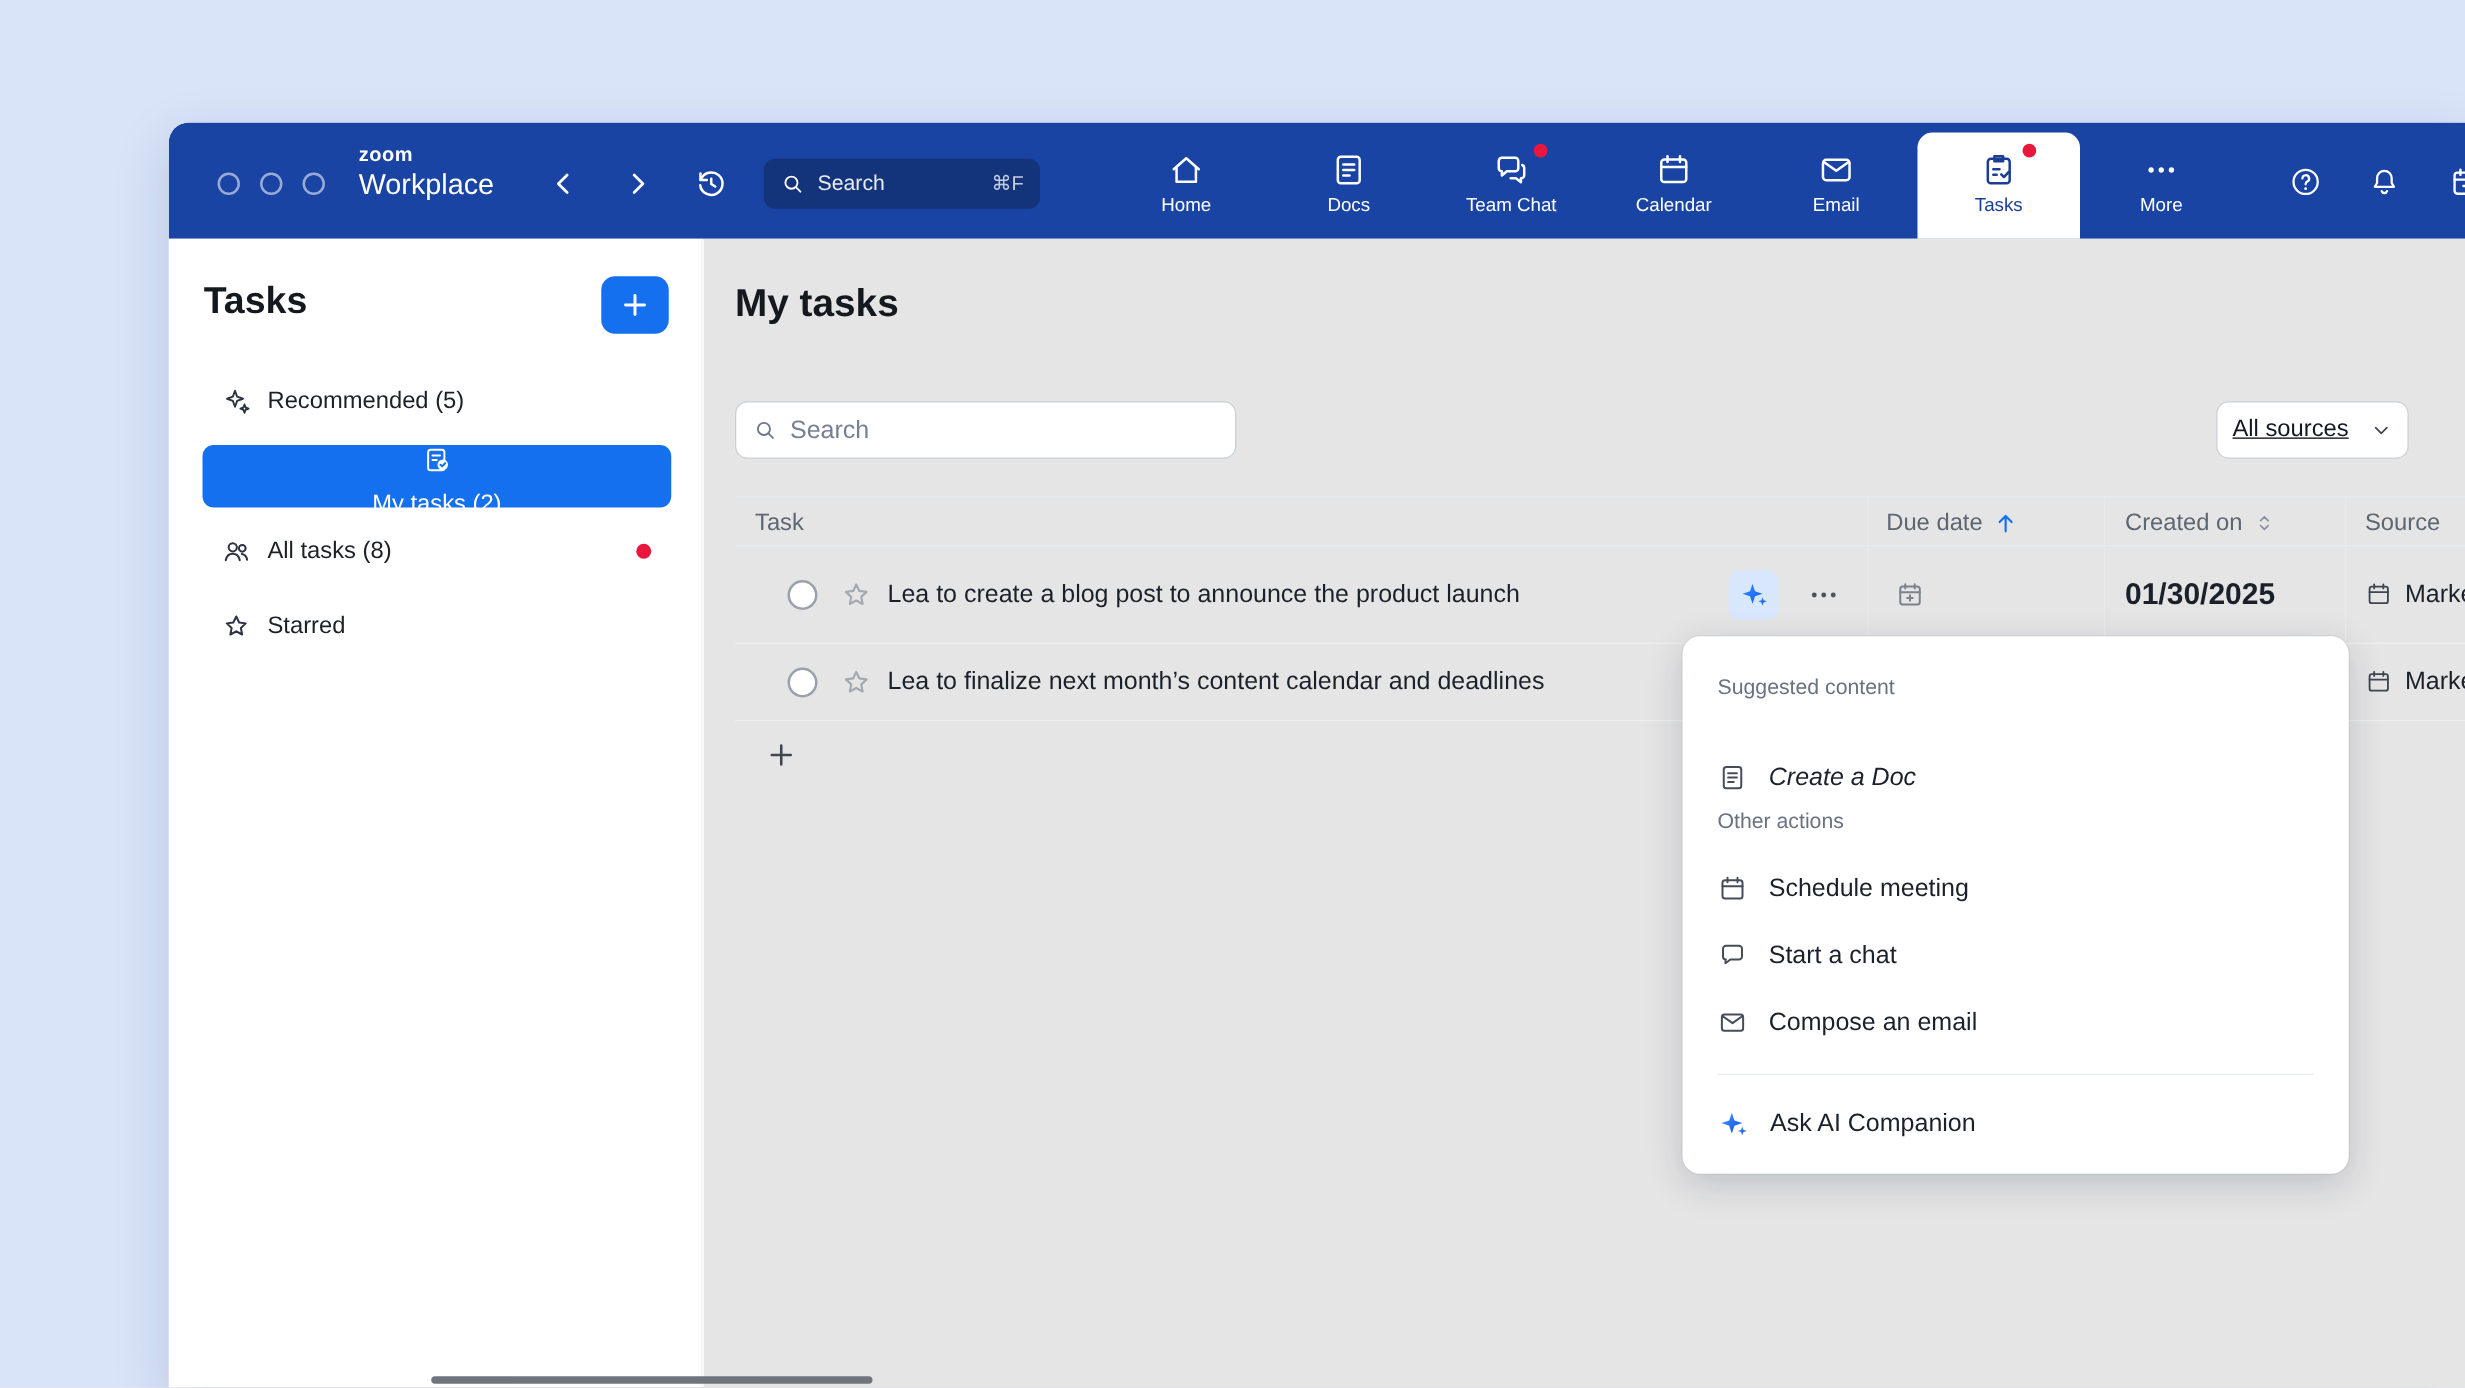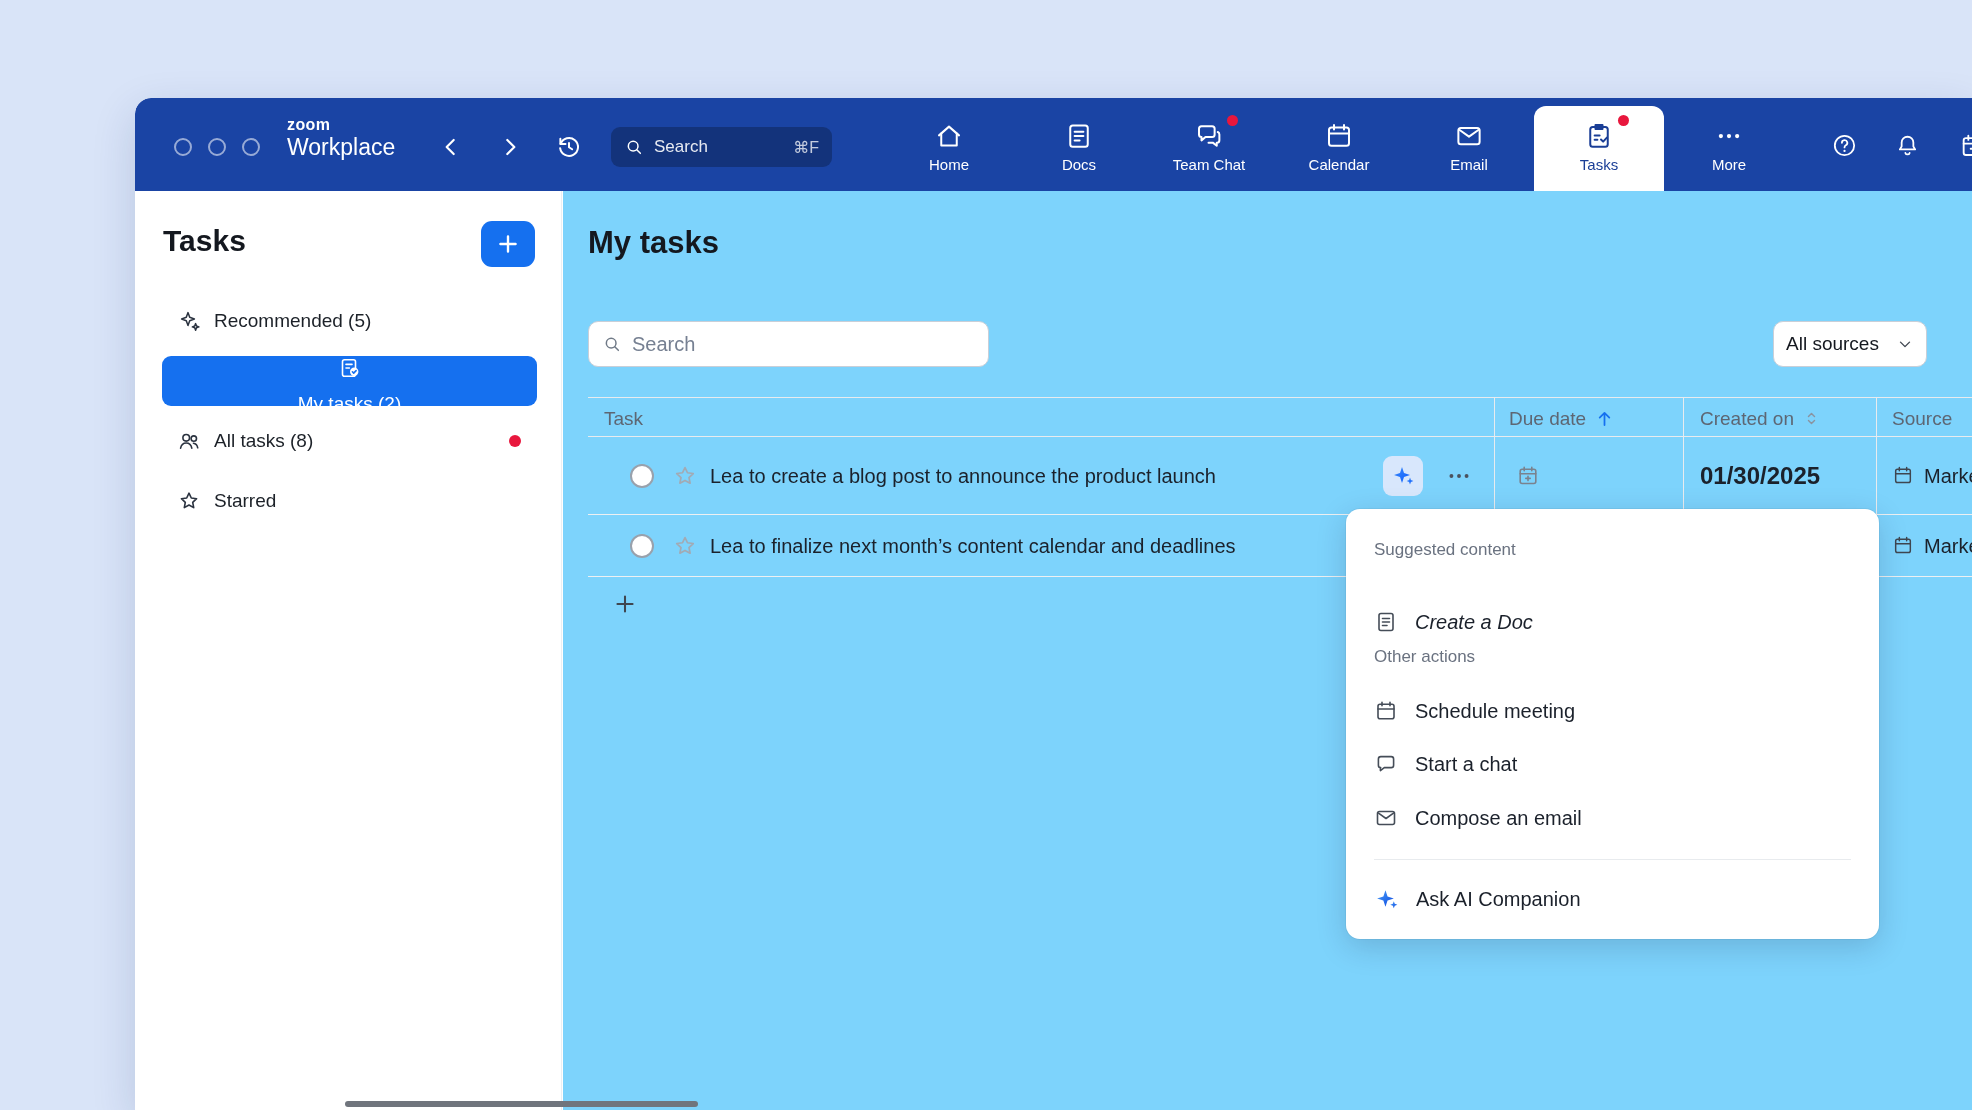--- a/index.html
+++ b/index.html
@@ -54,29 +54,29 @@
   .side-list { position:absolute; left:27px; top:105px; width:375px; }
   .side-item { height:50px; margin-bottom:10px; display:flex; align-items:center; gap:13px;
     padding:0 15px; border-radius:9px; cursor:pointer; color:#1c2128; position:relative; }
   .side-item .si-icon { color:#2b3340; }
   .side-item .si-label { font-size:19px; }
   .side-item.selected { background:#1570ef; color:#fff;flex-direction:column; }
   .side-item.selected .si-icon { color:#fff; }
   .side-dot { position:absolute; right:16px; top:19px; width:12px; height:12px; border-radius:50%; background:#e8173d; }
 
   
-  .main { position:absolute; left:428px; top:93px; right:0; bottom:0; background:#7dd3fc; }
+  .main { position:absolute; left:428px; top:93px; right:0; bottom:0; background:#e5e5e5; }
   .main-title { position:absolute; left:25px; top:34px; font-size:31px; font-weight:700; color:#14181f; }
   .main-search { position:absolute; left:25px; top:130px; width:401px; height:46px;
     border:1px solid #c9cfd8; border-radius:10px; display:flex; align-items:center; padding:0 13px; gap:10px; background:#fff; }
   .main-search input { border:none; outline:none; flex:1; font-size:20px; color:#14181f; background:transparent; }
   .main-search input::placeholder { color:#768092; }
   .src-filter { position:absolute; right:45px; top:130px; height:46px; min-width:154px;
     border:1px solid #c9cfd8; border-radius:10px; background:#fff; display:flex; align-items:center;
-    justify-content:space-between; gap:12px; padding:0 12px; cursor:pointer; }
+    justify-content:space-between; gap:12px; padding:0 12px; cursor:pointer;text-decoration:underline; }
   .src-filter .sf-label { font-size:19px; color:#14181f; }
 
   .table { position:absolute; left:25px; right:0; top:206px; }
   .thead { position:relative; height:40px; border-top:1px solid #e8ebee; border-bottom:1px solid #e8ebee; }
   .th { position:absolute; top:0; height:41px; display:flex; align-items:center; gap:8px;
     font-size:19px; color:#5d6673; cursor:pointer; }
   .th-task { left:16px; } .th-due { left:921px; } .th-created { left:1112px; } .th-source { left:1304px; }
   .vline { position:absolute; top:0; width:1px; height:181px; background:#e8ebee; }
   .vl1 { left:906px; } .vl2 { left:1095px; } .vl3 { left:1288px; }
 

